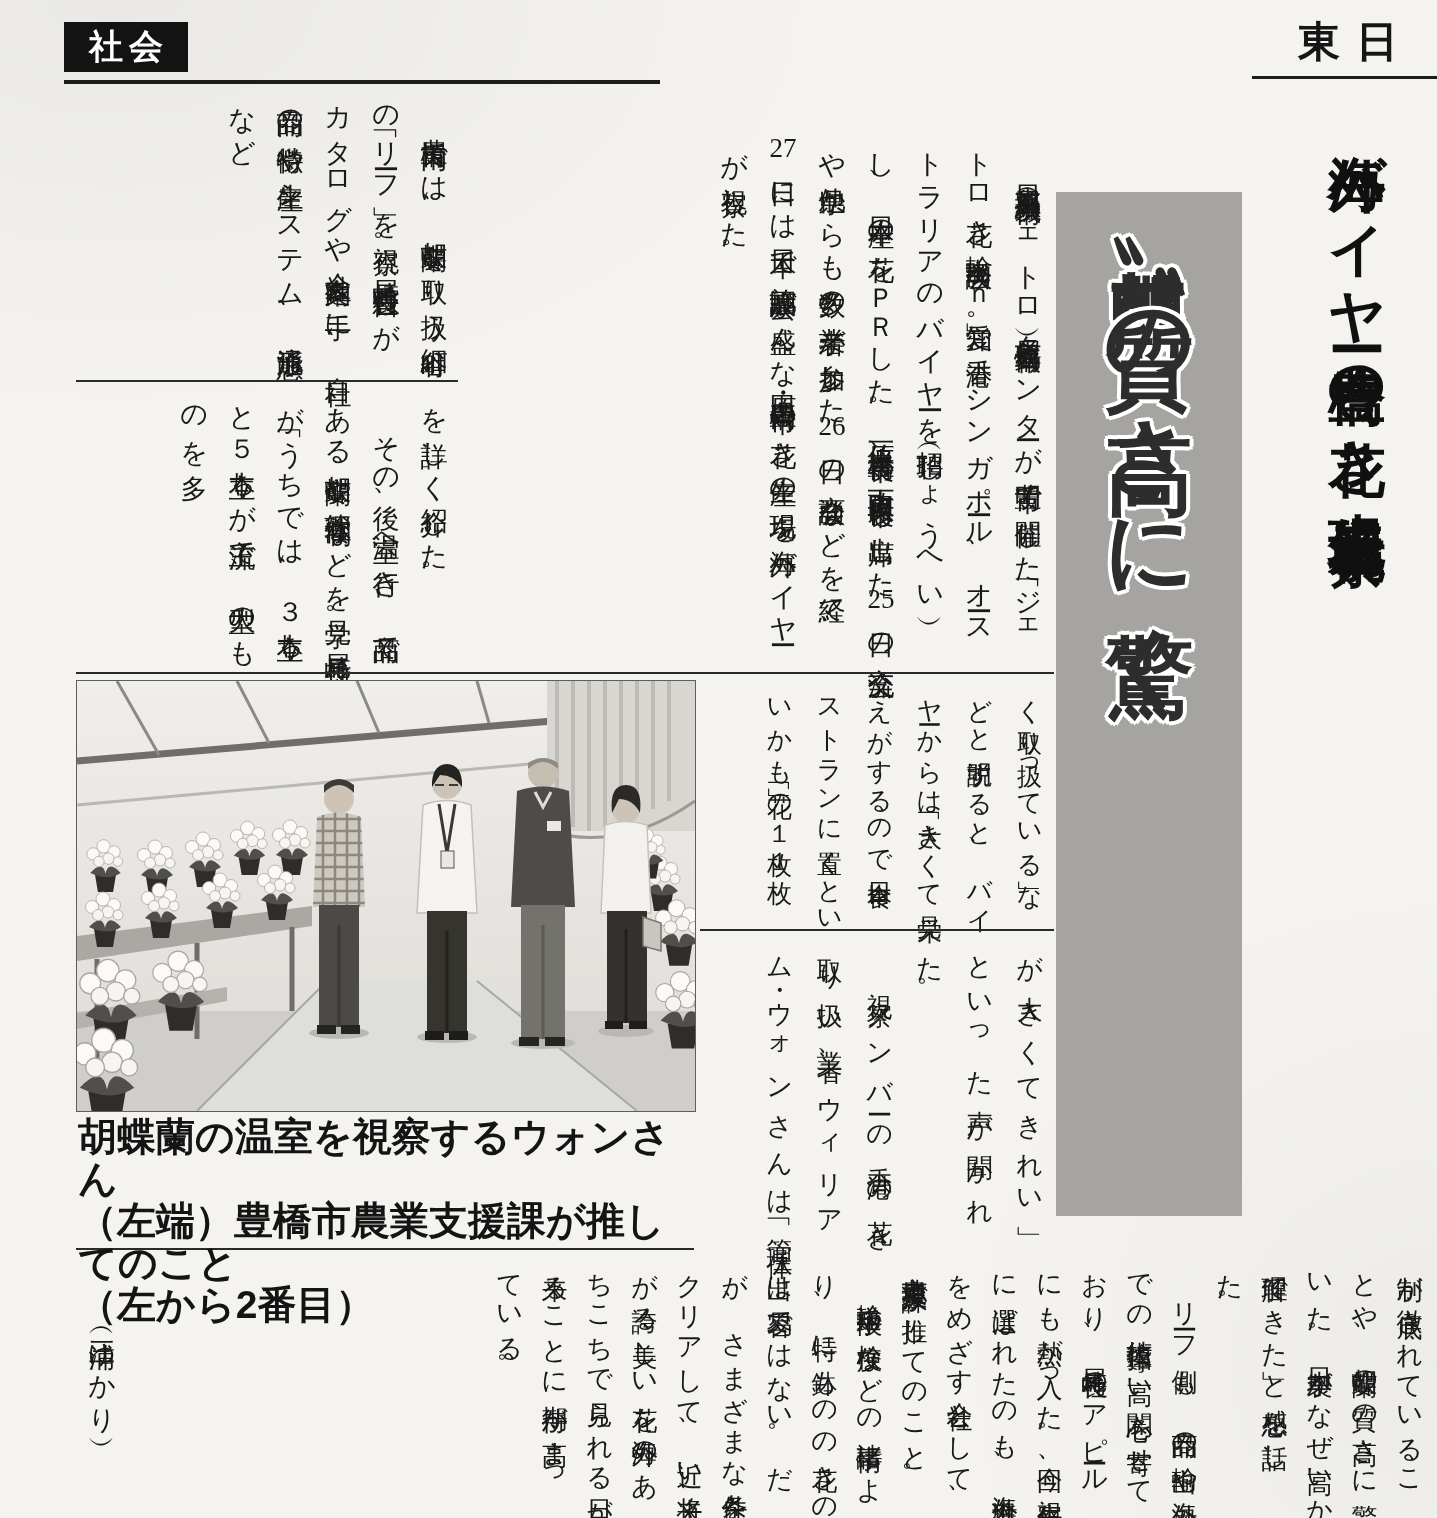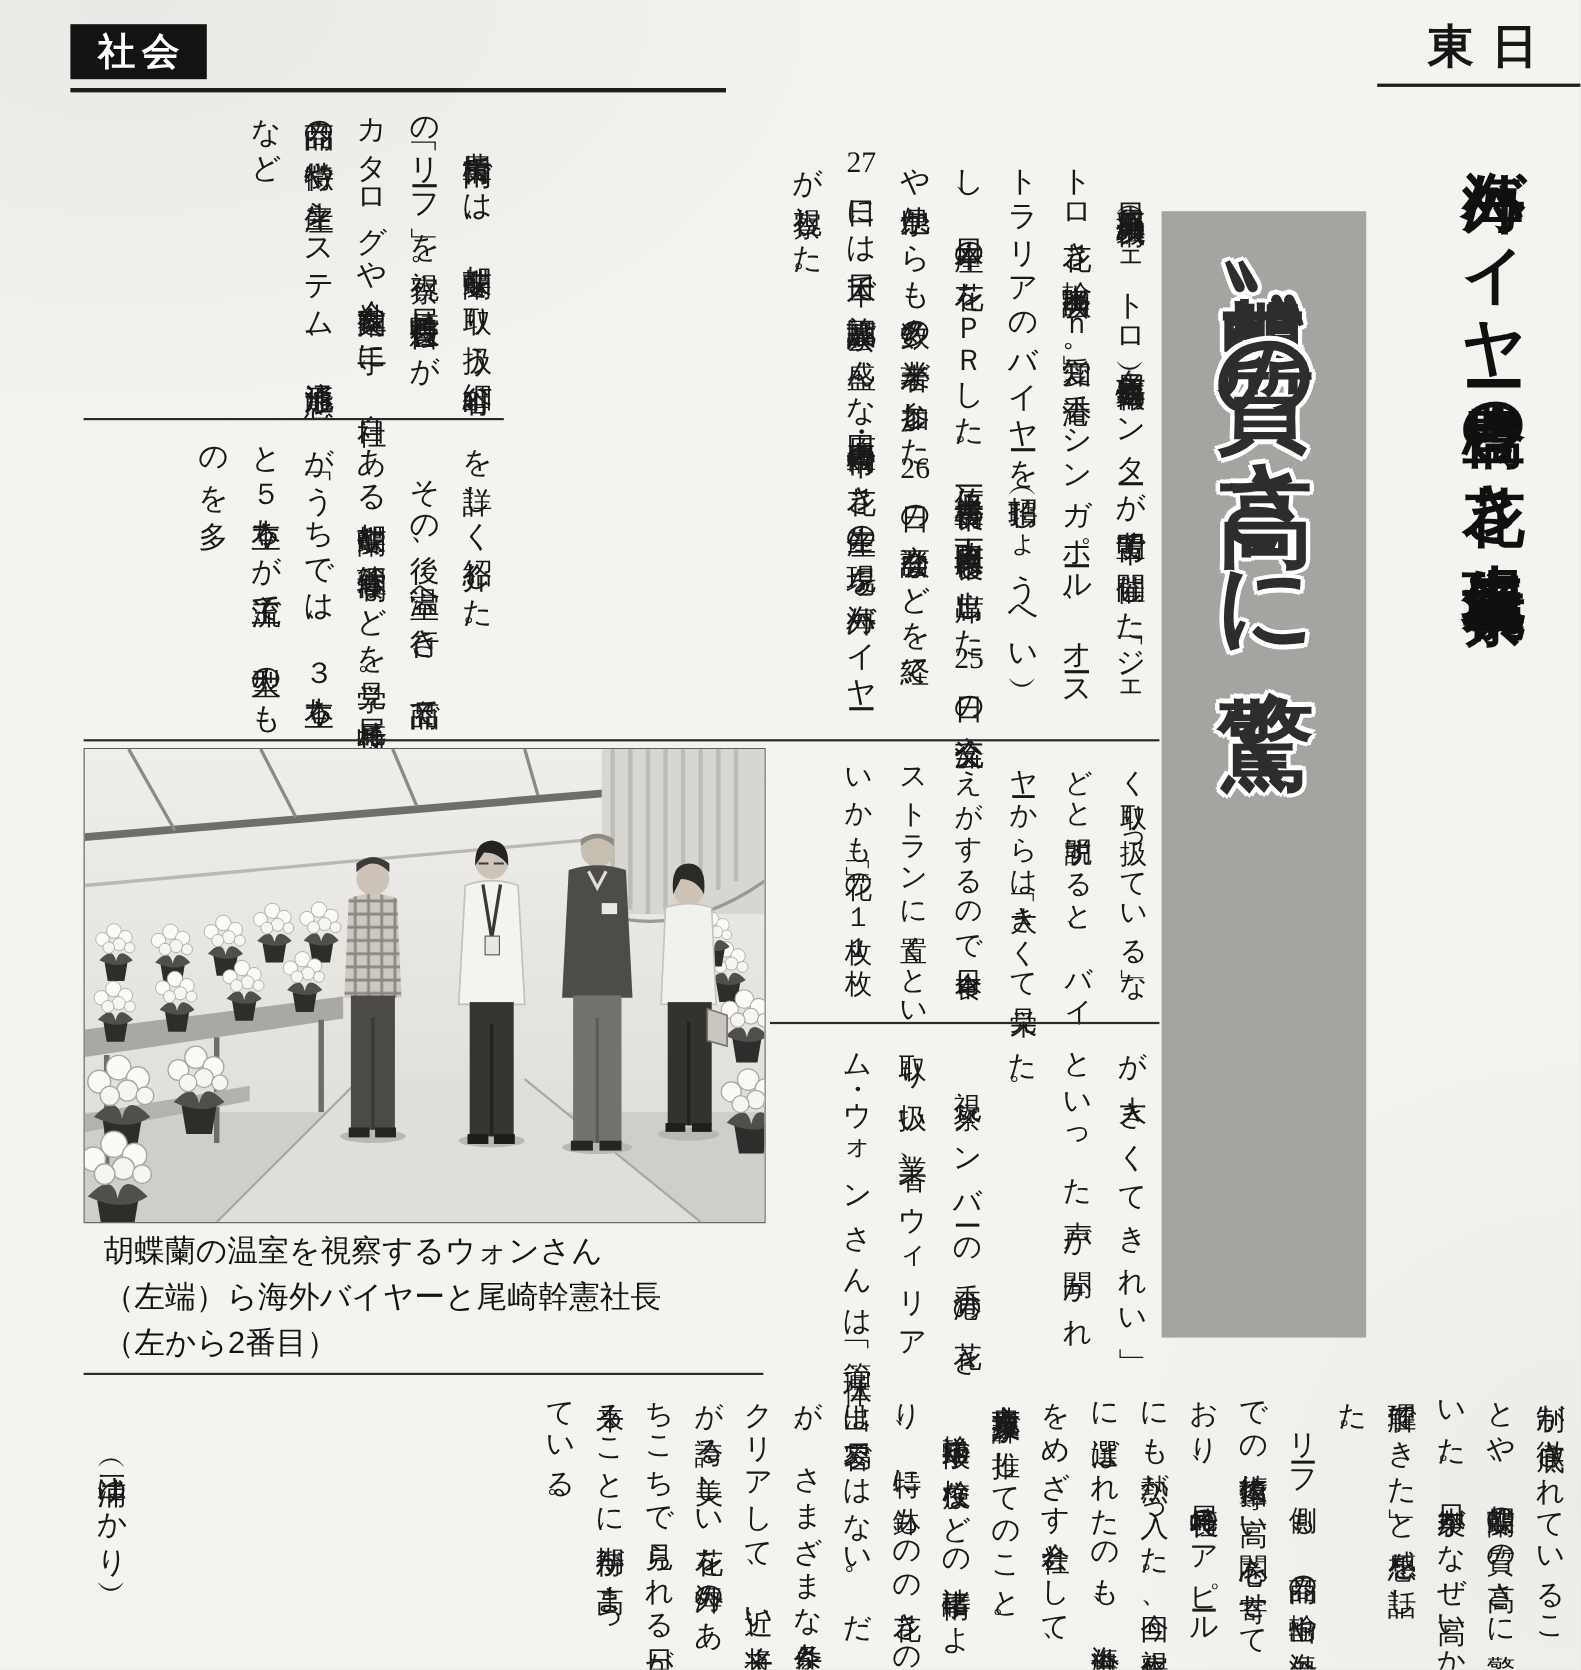--- a/index.html
+++ b/index.html
@@ -64,22 +64,22 @@
   .byline{left:84px;top:1318px;height:196px;font-size:27px;letter-spacing:2px;}
 
   .rule-c{left:76px;top:380px;width:382px;height:2px;background:#2a2a2a;}
   .rule-d{left:76px;top:672px;width:978px;height:2px;background:#2a2a2a;}
   .rule-e{left:700px;top:929px;width:354px;height:2px;background:#2a2a2a;}
   .rule-f{left:76px;top:1248px;width:618px;height:2px;background:#2a2a2a;}
 
   
   .photo{left:76px;top:680px;width:618px;height:430px;border:1px solid #5f5e5a;background:#e5e4e0;overflow:hidden;}
   .photo svg{display:block;}
-  .caption{left:94px;top:1116px;width:616px;font-family:"Liberation Sans","DejaVu Sans",sans-serif;
-    font-weight:400;font-size:28px;line-height:42px;color:#141414;}
+  .caption{left:78px;top:1116px;width:616px;font-family:"Liberation Sans","DejaVu Sans",sans-serif;
+    font-weight:700;font-size:39px;line-height:42px;color:#141414;}
   .caption p{margin:0;}
 </style>
 </head>
 <body>
 
 <div id="page">
 
   <div class="abs label-shakai sans">
     <span>社会</span>
   </div>
@@ -234,17 +234,17 @@
       <rect x="530" y="230" width="40" height="112" fill="#33322f"></rect>
       <path d="M549 248 V342" stroke="#22211e" stroke-width="3"></path>
       <path d="M566 236 l18 6 v28 l-18 -5 z" fill="#c9c6bf" stroke="#77766f" stroke-width="1.5"></path>
       <rect x="528" y="340" width="18" height="8" fill="#1f1e1b"></rect>
       <rect x="552" y="340" width="18" height="8" fill="#1f1e1b"></rect>
     </svg>
   </div>
 
   <div class="abs caption">
       <p>胡蝶蘭の温室を視察するウォンさん</p>
-      <p>（左端）ら海外バイヤーと尾崎幹憲社長</p>
+      <p>（左端）豊橋市農業支援課が推してのこと</p>
       <p>（左から2番目）</p>
     </div>
 
 </div>
 
 </body></html>

